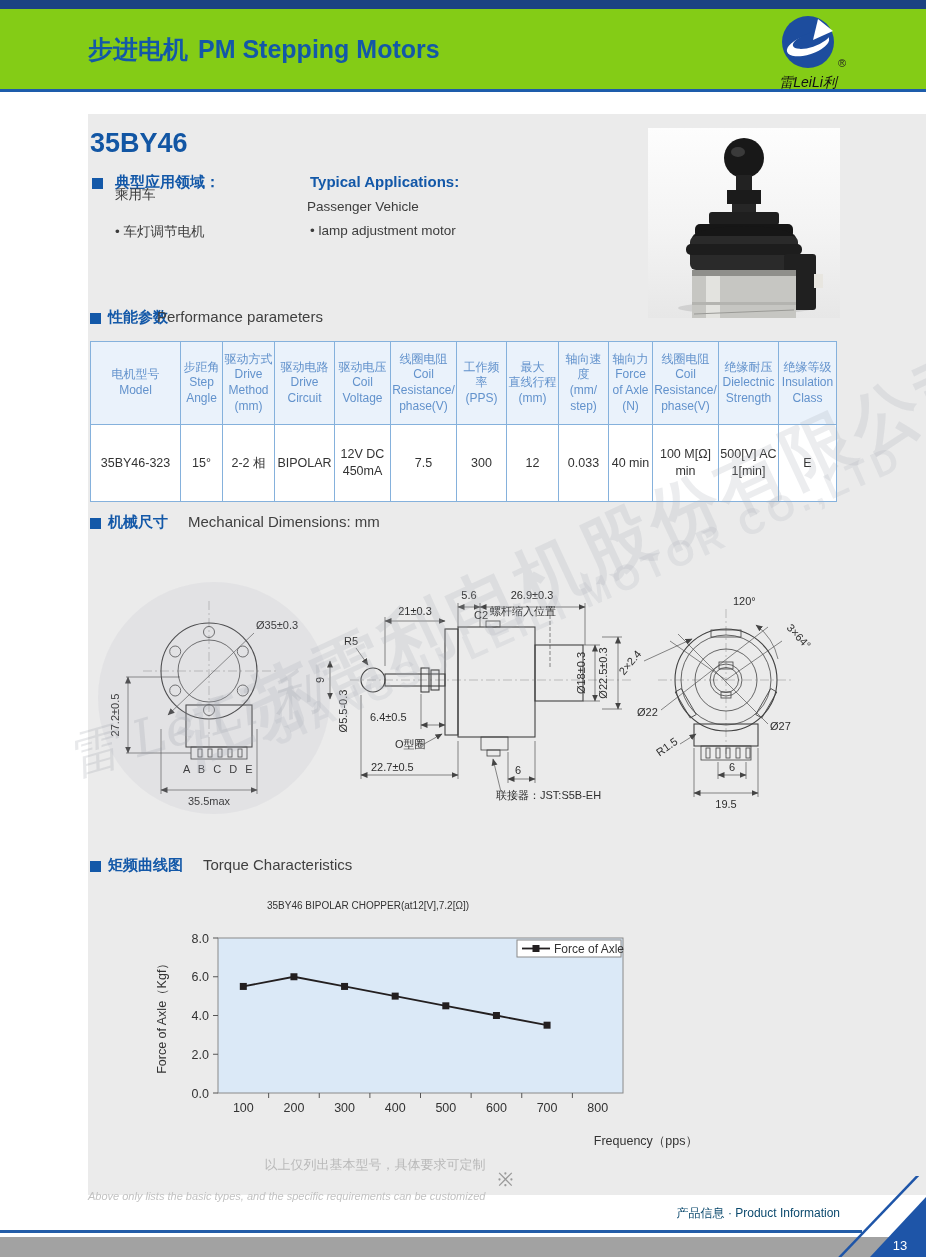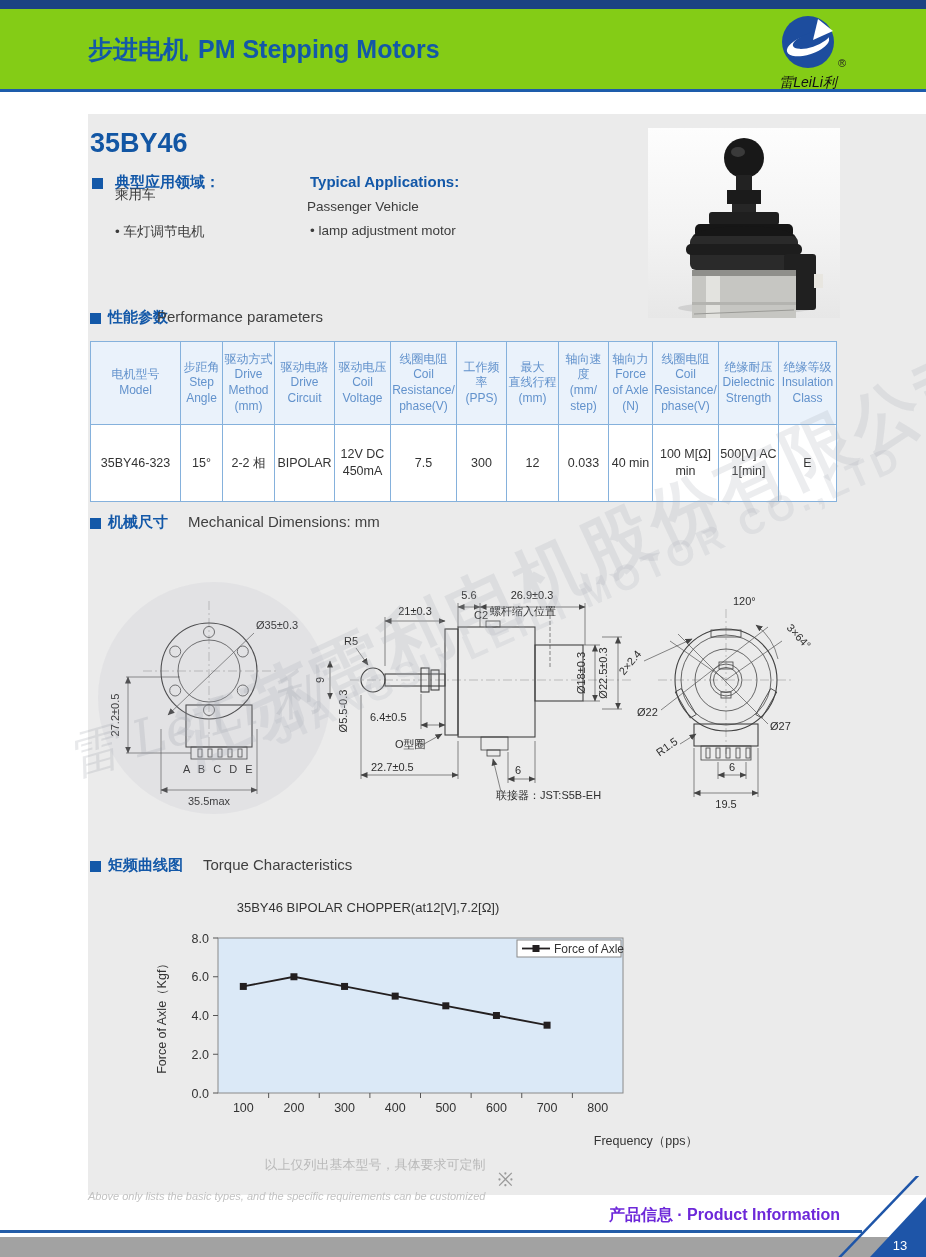--- a/index.html
+++ b/index.html
@@ -34,40 +34,40 @@
   
   .mech{left:0px;top:435px;width:748px;height:295px;}
   svg text{font-family:"Liberation Sans",sans-serif;}
   .mech text{fill:#2e2e2e;font-size:11px;}
   .ol{fill:none;stroke:#424242;stroke-width:1.1;}
   .ol2{fill:none;stroke:#424242;stroke-width:0.8;}
   .dim{fill:none;stroke:#555;stroke-width:0.7;}
   .cl{fill:none;stroke:#9a9a9a;stroke-width:0.6;stroke-dasharray:9 3 2 3;}
 
   
-  .chart-title{left:80px;top:786px;width:400px;text-align:center;font-size:13px;color:#333;white-space:nowrap;}
+  .chart-title{left:80px;top:786px;width:400px;text-align:center;font-size:10px;color:#333;white-space:nowrap;}
   .chart{left:50px;top:808px;width:660px;height:240px;}
   .chart text{fill:#333;}
 
   
   .note{left:0;top:1042px;width:748px;display:flex;align-items:center;gap:12px;}
   .note-text{text-align:right;}
   .note-cn{font-size:13px;color:#b9b9b9;}
   .note-en{font-size:11px;color:#c2c2c2;font-style:italic;margin-top:16px;}
   .note-mark{font-size:19px;color:#9a9a9a;line-height:1;}
 
   
   .wm{position:absolute;pointer-events:none;white-space:nowrap;z-index:3;}
   .wm-circle{left:10px;top:468px;width:232px;height:232px;border-radius:50%;background:rgba(168,173,182,0.13);}
   .wm-script{left:-18px;top:612px;font-family:"DejaVu Serif",serif;font-style:italic;font-size:50px;color:rgba(150,155,165,0.22);transform:rotate(-16deg);transform-origin:0 50%;}
   .wm-cn{left:95px;top:585px;font-size:70px;font-weight:bold;letter-spacing:4px;color:rgba(168,173,183,0.22);transform:rotate(-25deg);transform-origin:0 50%;}
   .wm-en{left:185px;top:600px;font-size:36px;font-weight:bold;letter-spacing:5px;color:rgba(168,173,183,0.20);transform:rotate(-24deg);transform-origin:0 50%;}
 
   
-  .product-info{position:absolute;right:86px;top:1205px;font-size:16px;font-weight:bold;color:#6d28d9;white-space:nowrap;}
+  .product-info{position:absolute;right:86px;top:1205px;font-size:12px;font-weight:normal;color:#0c4a6e;white-space:nowrap;}
   .footer-rule{position:absolute;left:0;top:1230px;width:862px;height:3px;background:#245da8;}
   .bottom-bar{position:absolute;left:0;top:1237px;width:926px;height:20px;background:#a2a2a2;z-index:2;}
   .corner{position:absolute;left:788px;top:1176px;width:138px;height:81px;z-index:6;}
 </style>
 </head>
 <body>
 
 <div id="page">
 
   <div class="topbar"></div>

